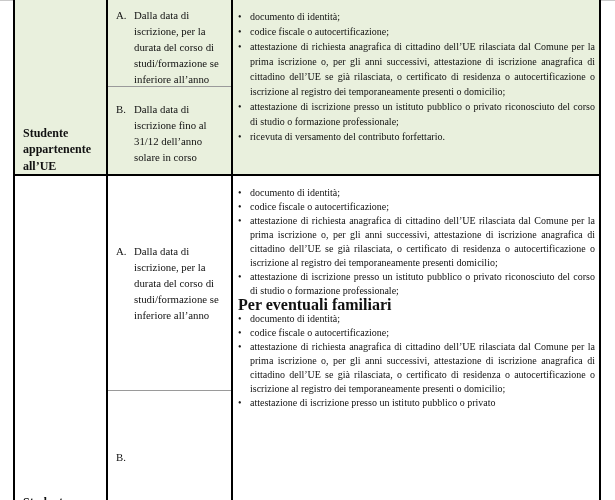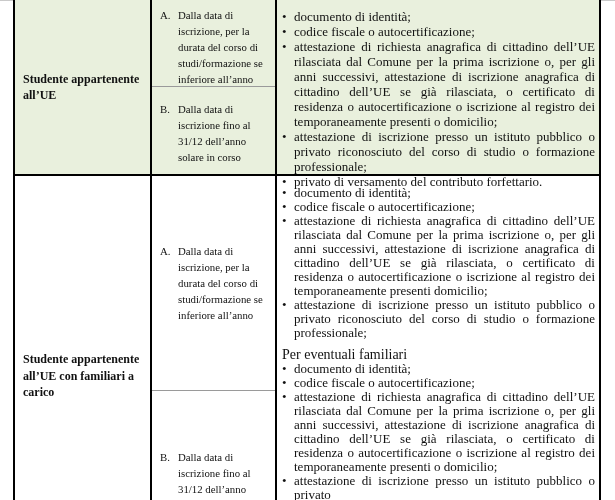--- a/index.html
+++ b/index.html
@@ -14,44 +14,44 @@
     position:absolute; left:0; top:0; width:615px; height:1px;
     background:#c9c9c9;
   }
   .table {
     position:absolute; left:13px; top:0; width:588px;
     border-left:2px solid #000; border-right:2px solid #000;
   }
   .row { display:flex; width:100%; }
   .row1 { height:176px; background:#e9f0dd; border-bottom:2px solid #000; }
   .row2 { height:400px; background:#ffffff; }
-  .col1 { width:137px; border-right:2px solid #000; display:flex; align-items:center; padding:0 2px 0 8px; }
+  .col1 { width:93px; border-right:2px solid #000; display:flex; align-items:flex-end; padding:0 2px 0 8px; }
   .col2 { width:125px; border-right:2px solid #000; display:flex; flex-direction:column; }
   .col3 { flex:1; padding:0 4px 0 5px; }
   .cat-text { font-weight:bold; font-size:12px; line-height:16.5px; }
   
   .subcell { padding-left:8px; padding-right:3px; }
   .r1a { height:87px; border-bottom:1px solid #9a9a9a; padding-top:7px; }
   .r1b { height:86px; padding-top:14px; }
   .r2a { height:215px; border-bottom:1px solid #9a9a9a; display:flex; flex-direction:column; justify-content:center; }
   .r2b { flex:1; padding-top:58px; }
   .period { display:flex; font-size:10.8px; line-height:16px; }
   .pnum { width:18px; flex-shrink:0; }
   .ptext { flex:1; }
   
   .doclist { }
   .row1 .col3 { padding-top:9px; }
   .row2 .col3 { padding-top:10px; }
-  .doc-item { display:flex; font-size:13px; }
+  .doc-item { display:flex; font-size:10px; }
   .row1 .doc-item { line-height:15px; }
   .row2 .doc-item { line-height:14px; }
   .bullet { width:12px; flex-shrink:0; }
   .bullet::before { content:"\2022"; }
   .doc-text { flex:1; text-align:justify; }
-  .family-heading { font-weight:normal; font-size:14px; line-height:14px;margin-top:8px; }
+  .family-heading { font-weight:bold; font-size:16px; line-height:14px; }
 </style>
 </head>
 <body>
 
 <div class="screen">
   <div class="top-rule"></div>
 
   <div class="table">
 
     <div class="row row1">
@@ -90,41 +90,40 @@
               <span class="doc-text">attestazione di richiesta anagrafica di cittadino dell’UE rilasciata dal Comune per la prima iscrizione o, per gli anni successivi, attestazione di iscrizione anagrafica di cittadino dell’UE se già rilasciata, o certificato di residenza o autocertificazione o iscrizione al registro dei temporaneamente presenti o domicilio;</span>
             </div>
 
             <div class="doc-item">
               <span class="bullet"></span>
               <span class="doc-text">attestazione di iscrizione presso un istituto pubblico o privato riconosciuto del corso di studio o formazione professionale;</span>
             </div>
 
             <div class="doc-item">
               <span class="bullet"></span>
-              <span class="doc-text">privato di versamento del contributo forfettario.</span>
+              <span class="doc-text">ricevuta di versamento del contributo forfettario.</span>
             </div>
           </div>
       </div>
     </div>
 
     <div class="row row2">
       <div class="col1">
         <div class="cat-text">Studente appartenente all’UE con familiari a carico</div>
       </div>
       <div class="col2">
         <div class="subcell r2a">
           <div class="period">
             <span class="pnum">A.</span>
             <span class="ptext">Dalla data di iscrizione, per la durata del corso di studi/formazione se inferiore all’anno</span>
           </div>
         </div>
         <div class="subcell r2b">
           <div class="period">
             <span class="pnum">B.</span>
-            <span class="ptext">Dalla data di iscrizione fino al 31/12 dell’anno</span>
           </div>
         </div>
       </div>
       <div class="col3">
         <div class="doclist">
 
             <div class="doc-item">
               <span class="bullet"></span>
               <span class="doc-text">documento di identità;</span>
             </div>

